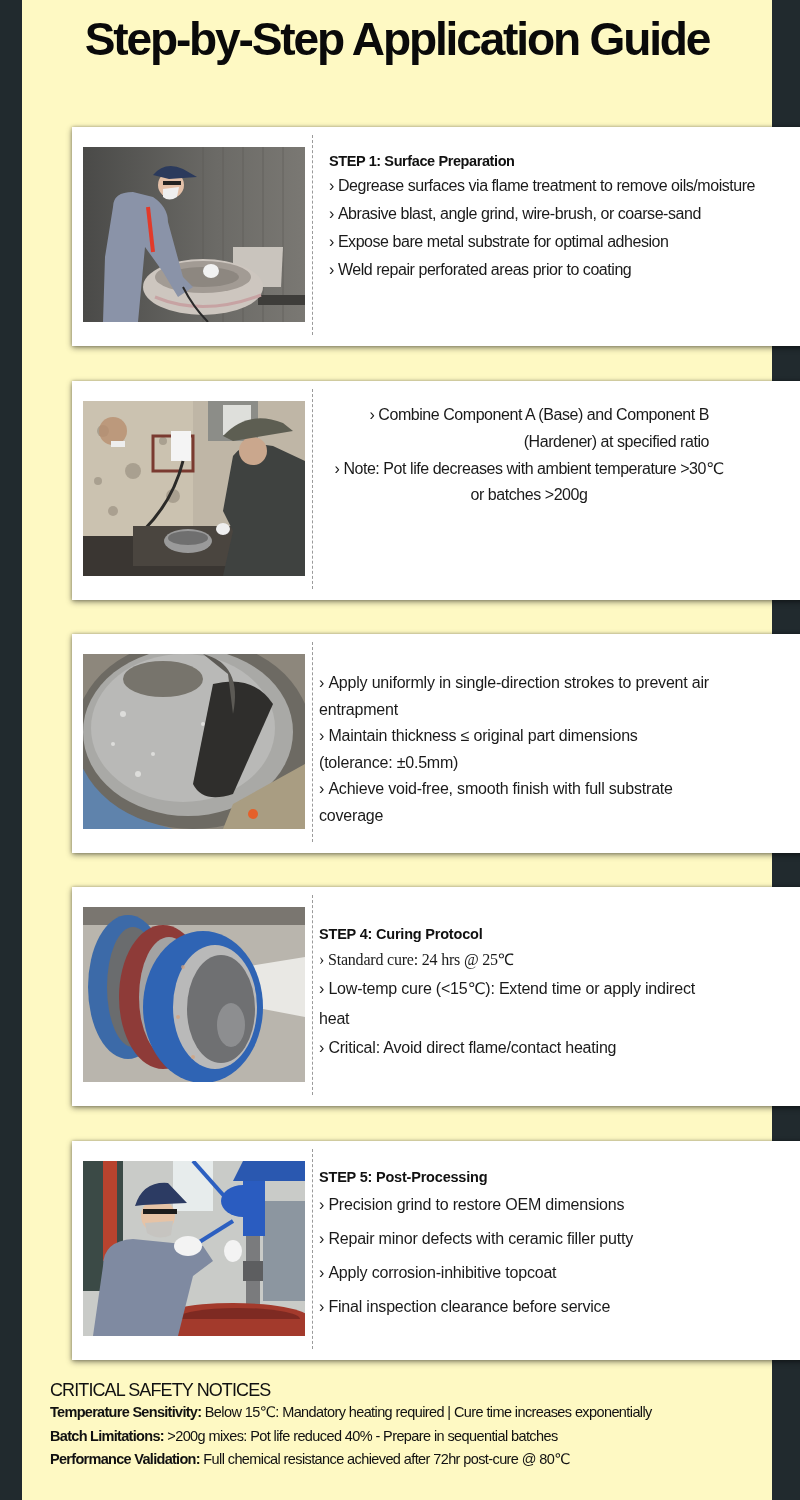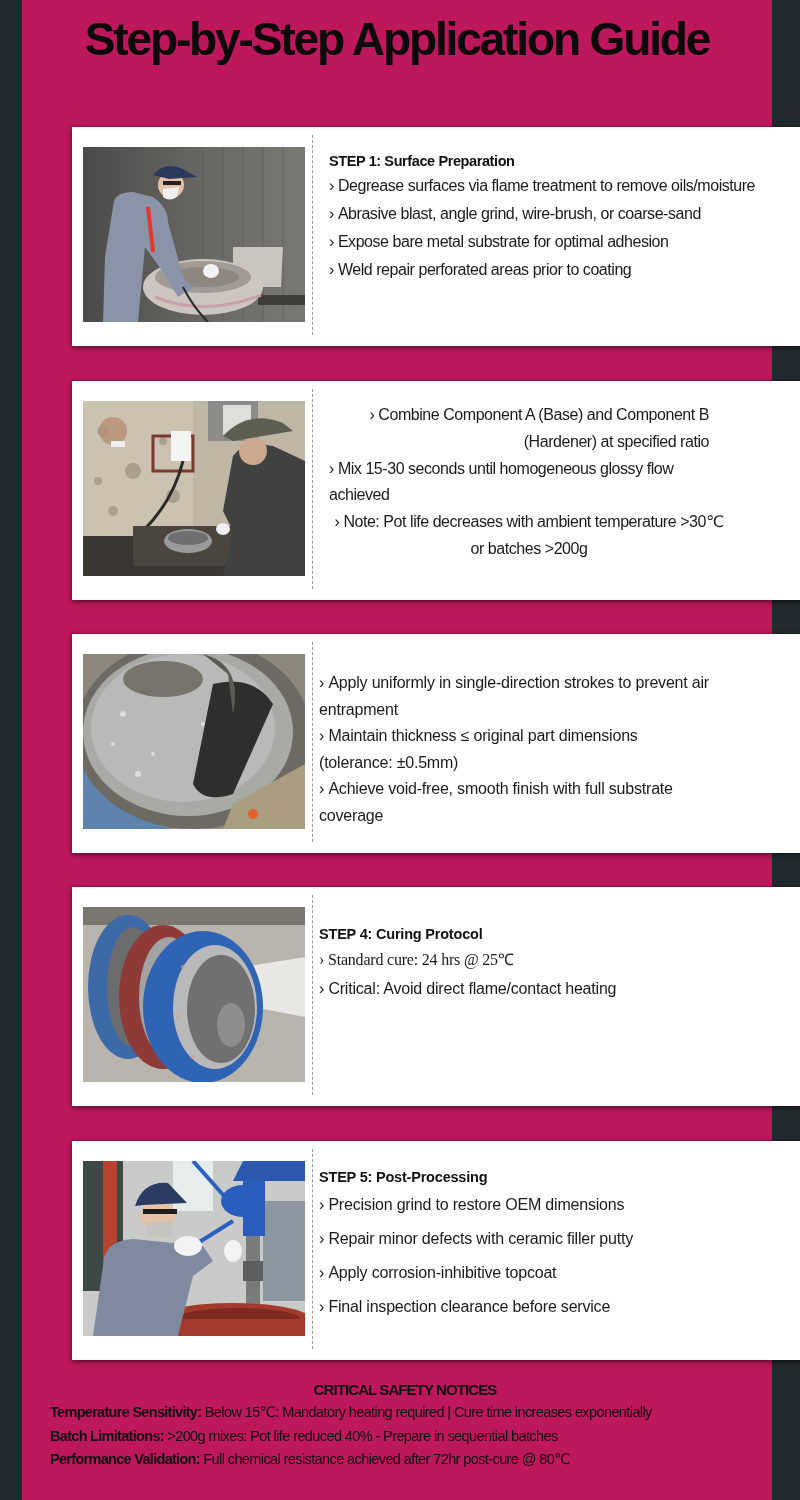--- a/index.html
+++ b/index.html
@@ -1,20 +1,20 @@
 <!DOCTYPE html>
 <html><head>
   <meta charset="utf-8">
   <style>
     * { box-sizing: border-box; margin: 0; padding: 0; }
     html, body { width: 800px; height: 1500px; background: #212a2e; overflow: hidden; }
     body { font-family: "Liberation Sans", "DejaVu Sans", sans-serif; color: #111; }
     .page {
       position: absolute; left: 22px; top: 0; width: 750px; height: 1500px;
-      background: #be185d;
+      background: #fef9c3;
     }
     .title {
       position: absolute; left: 0; top: 12px; width: 750px; text-align: center;
       font-family: "Liberation Sans", sans-serif; font-weight: 700;
       font-size: 47px; letter-spacing: -2.2px; color: #0a0a0a; line-height: 54px;
       transform: scaleX(0.98);
     }
     .card {
       position: absolute; left: 50px; width: 752px; background: #fff;
       box-shadow: 0 2px 6px rgba(0,0,0,0.45), 0 0 3px rgba(0,0,0,0.25);
@@ -28,21 +28,21 @@
     .text { position: absolute; right: 8px; }
     .step-title {
       font-weight: 700; font-size: 14.5px; letter-spacing: -0.4px; line-height: 20px; color: #111;
       margin-bottom: 2px;
     }
     .bullet {
       font-size: 16px; letter-spacing: -0.45px; color: #1a1a1a;
     }
     .bullet::before { content: "\203A\00A0"; }
     .safety { position: absolute; left: 28px; top: 1379px; width: 710px; }
-    .safety-title { font-weight: 700; font-size: 15px; letter-spacing: -0.9px; line-height: 22px; text-align: center; }
+    .safety-title { font-weight: 400; font-size: 18px; letter-spacing: -0.9px; line-height: 22px; }
     .safety-row { font-size: 14.5px; letter-spacing: -0.6px; line-height: 23.5px; white-space: nowrap; }
     .safety-row .lbl { font-weight: 700; letter-spacing: -0.7px; }
   </style>
 </head>
 <body>
 
 <div class="page">
 
   <h1 class="title">Step-by-Step Application Guide</h1>
 
@@ -116,21 +116,20 @@
         <ellipse cx="105" cy="137" rx="20" ry="7" fill="#6f6f6f"></ellipse>
         <path d="M150 55 Q160 40 190 45 L222 60 L222 175 L140 175 L150 130 L140 110 Z" fill="#3f4240"></path>
         <circle cx="170" cy="50" r="14" fill="#caa78d"></circle>
         <path d="M140 35 Q165 8 200 22 L210 30 L150 40 Z" fill="#5d5e52"></path>
         <ellipse cx="140" cy="128" rx="7" ry="6" fill="#efefef"></ellipse>
       </svg>
     </div>
     <div class="divider" style="left:240px; top:8px; height:200px;"></div>
     <div class="text" style="left:257px; top:21px; line-height:26.8px;">
       <div class="bullet" style="width:380px;text-align:right;">Combine Component A (Base) and Component B (Hardener) at specified ratio</div>
-      <div class="bullet" style="width:380px;">Mix 15-30 seconds until homogeneous glossy flow achieved</div>
       <div class="bullet" style="width:400px;text-align:center;">Note: Pot life decreases with ambient temperature &gt;30℃ or batches &gt;200g</div>
     </div>
   </div>
 
   <div class="card" style="top:634px; height:219px;">
     <div class="photo" style="top:20px;" aria-label="coated-pump-interior-photo">
       <svg width="222" height="175" viewBox="0 0 222 175">
         <rect width="222" height="175" fill="#8d877c"></rect>
         <path d="M0 110 L0 175 L90 175 Q30 160 0 110 Z" fill="#5f83ac"></path>
         <ellipse cx="110" cy="80" rx="118" ry="95" fill="#6d6a63"></ellipse>
@@ -177,20 +176,21 @@
           <circle cx="100" cy="60" r="2"></circle>
             <circle cx="95" cy="110" r="2"></circle>
             <circle cx="110" cy="150" r="2"></circle>
         </g>
       </svg>
     </div>
     <div class="divider" style="left:240px; top:8px; height:200px;"></div>
     <div class="text" style="left:247px; top:36px; line-height:29.3px;">
       <div class="step-title" style="margin-bottom:0; line-height:22px; letter-spacing:-0.2px;">STEP 4: Curing Protocol</div>
       <div class="bullet" style="letter-spacing:-0.2px;font-family:Liberation Serif, serif;">Standard cure: 24 hrs @ 25℃</div>
+      <div class="bullet" style="width:390px; letter-spacing:-0.2px;">Low-temp cure (&lt;15℃): Extend time or apply indirect heat</div>
       <div class="bullet" style="letter-spacing:-0.2px;">Critical: Avoid direct flame/contact heating</div>
     </div>
   </div>
 
   <div class="card" style="top:1141px; height:219px;">
     <div class="photo" style="top:20px;" aria-label="worker-precision-grinding-photo">
       <svg width="222" height="175" viewBox="0 0 222 175">
         <rect width="222" height="175" fill="#c9cbc8"></rect>
         <rect x="0" y="0" width="40" height="130" fill="#3b4a46"></rect>
         <rect x="20" y="0" width="14" height="100" fill="#b8432e"></rect>

